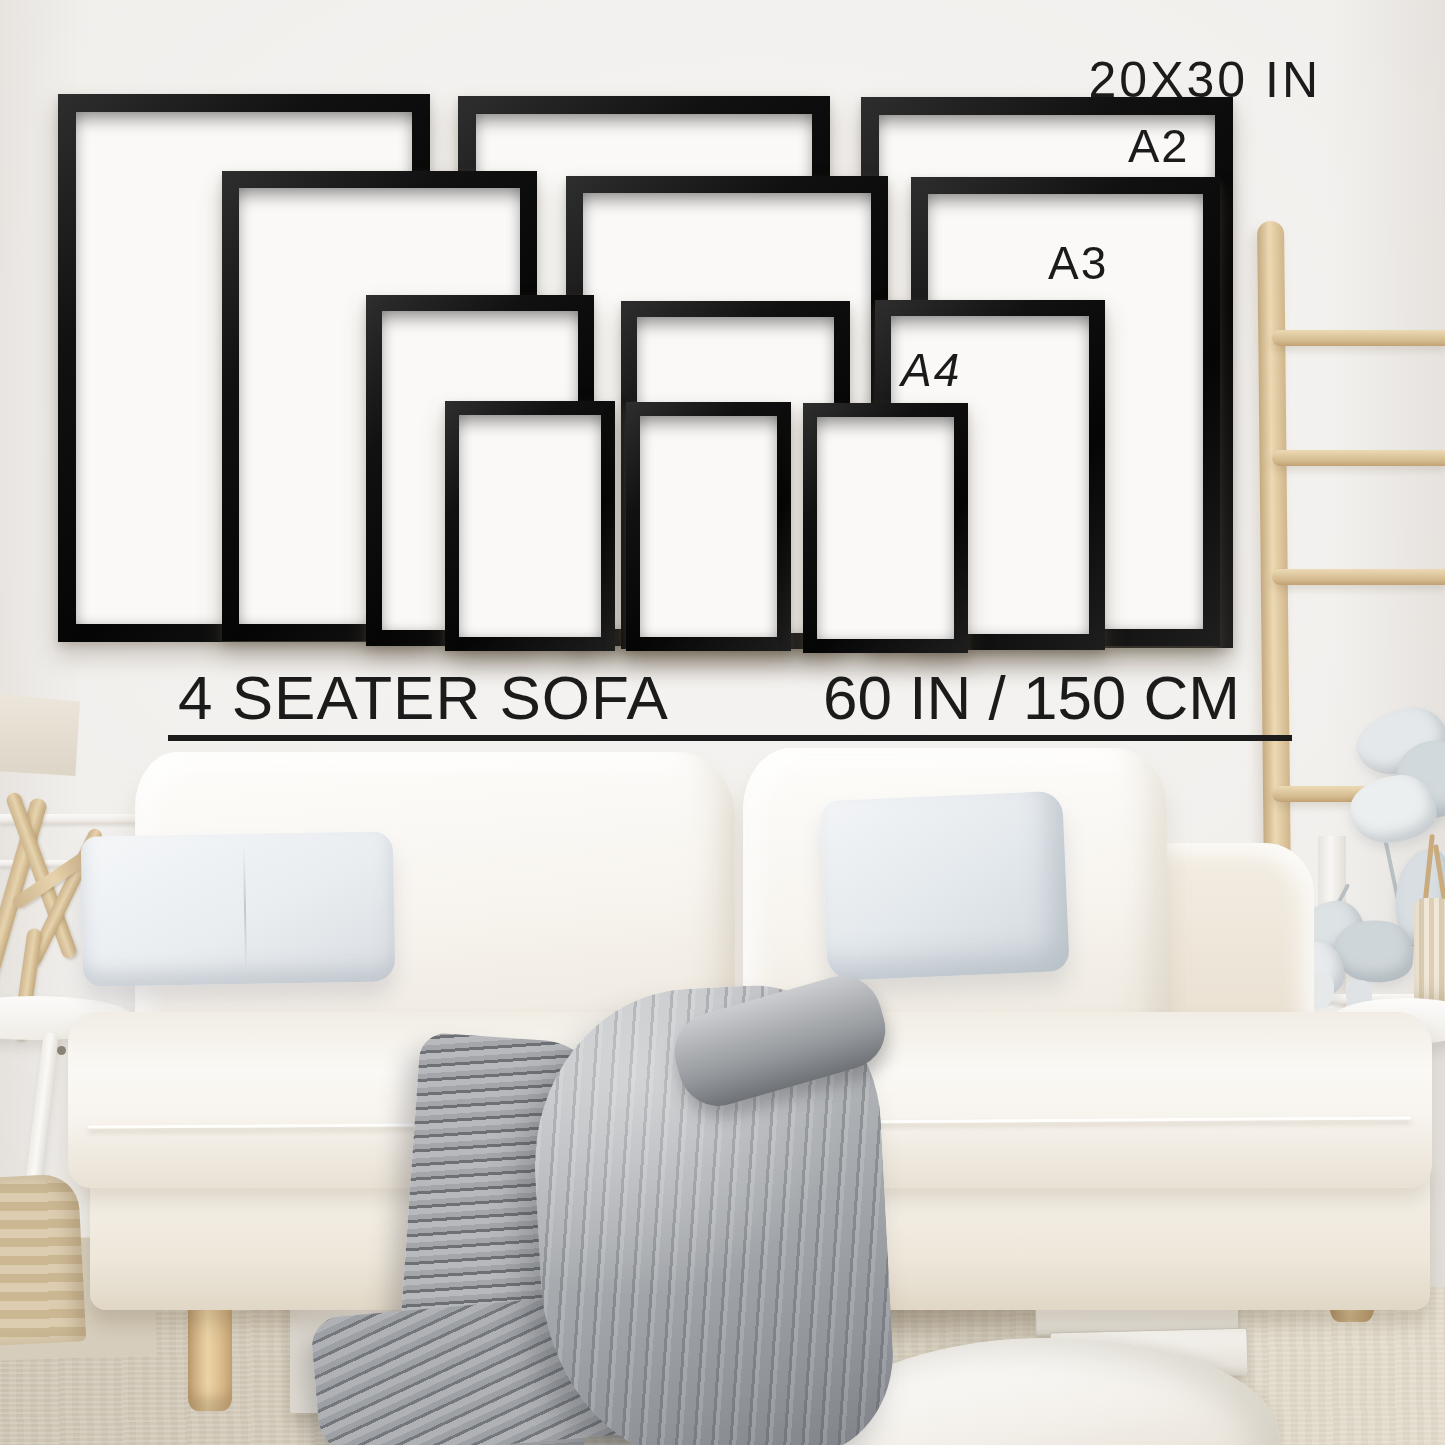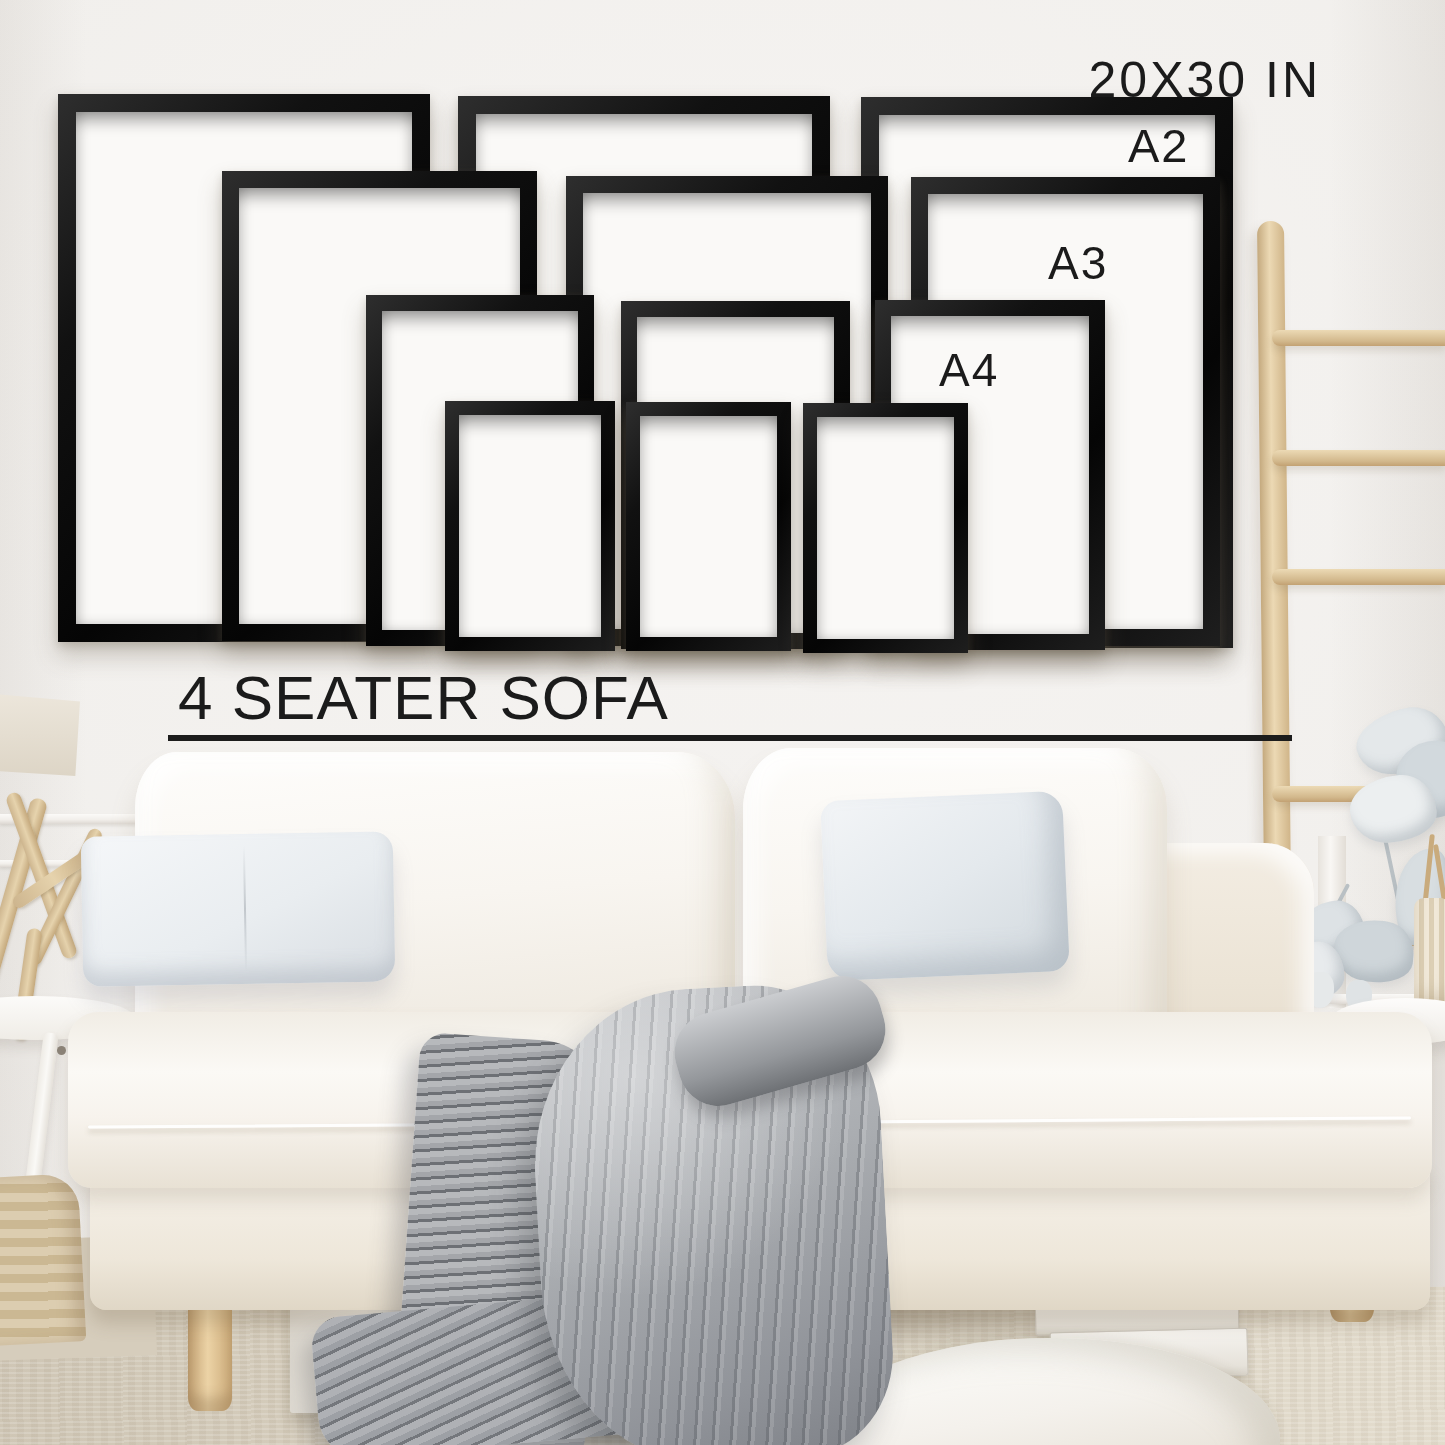--- a/index.html
+++ b/index.html
@@ -39,21 +39,21 @@
          box-shadow:inset 0 15px 17px -9px rgba(0,0,0,.45),
                     inset 0 -9px 12px -9px rgba(0,0,0,.18),
                     inset 12px 0 13px -9px rgba(0,0,0,.16),
                     inset -12px 0 13px -9px rgba(0,0,0,.16);}
 
   
   .lbl{position:absolute;color:#1b1b1b;line-height:1;white-space:nowrap;font-weight:400;}
   .lbl-top{top:31px;right:124px;font-size:50px;letter-spacing:3px;margin-top:24px;}
   .lbl-a2{top:122px;left:1128px;font-size:47px;letter-spacing:2px;}
   .lbl-a3{top:240px;left:1048px;font-size:46px;letter-spacing:2px;}
-  .lbl-a4{top:347px;left:939px;font-size:46px;letter-spacing:2px;}
+  .lbl-a4{top:347px;left:901px;font-size:46px;letter-spacing:2px;font-style:italic;}
   .lbl-sofa{top:667px;left:178px;font-size:62px;letter-spacing:1px;}
   .lbl-width{top:667px;right:205px;font-size:62px;letter-spacing:0px;}
   .rule{left:168px;top:735px;width:1124px;height:6px;background:#1c1c1c;}
 
   
   .carpet{left:-12px;top:1298px;width:1480px;height:170px;transform:rotate(-.9deg);
           background:
            repeating-linear-gradient(0deg,rgba(255,255,255,.16) 0 2px,rgba(0,0,0,0) 2px 5px),
            repeating-linear-gradient(90deg,rgba(120,100,75,.06) 0 7px,rgba(0,0,0,0) 7px 14px),
            linear-gradient(90deg,#cfc6b5 0%,#d8d0bf 40%,#e3dccd 100%);}
@@ -276,20 +276,21 @@
       <div class="frame" style="left: 803px; top: 403px; width: 165px; height: 250px; padding: 14px;">
         <div class="paper" style="background: rgb(250, 249, 247);"></div>
       </div>
     </div>
 
   <div class="lbl lbl-top">20X30 IN</div>
   <div class="lbl lbl-a2">A2</div>
   <div class="lbl lbl-a3">A3</div>
   <div class="lbl lbl-a4">A4</div>
   <div class="lbl lbl-sofa">4 SEATER SOFA</div>
+  <div class="lbl lbl-width">60 IN / 150 CM</div>
   <div class="abs rule"></div>
 
   <div class="abs carpet"></div>
   <div class="abs carpet-l"></div>
   <div class="abs basket"></div>
   <div class="abs under-shadow"></div>
 
   <div class="abs cube"></div>
   <div class="abs fbox fbox1"></div>
   <div class="abs fbox fbox2"></div>

